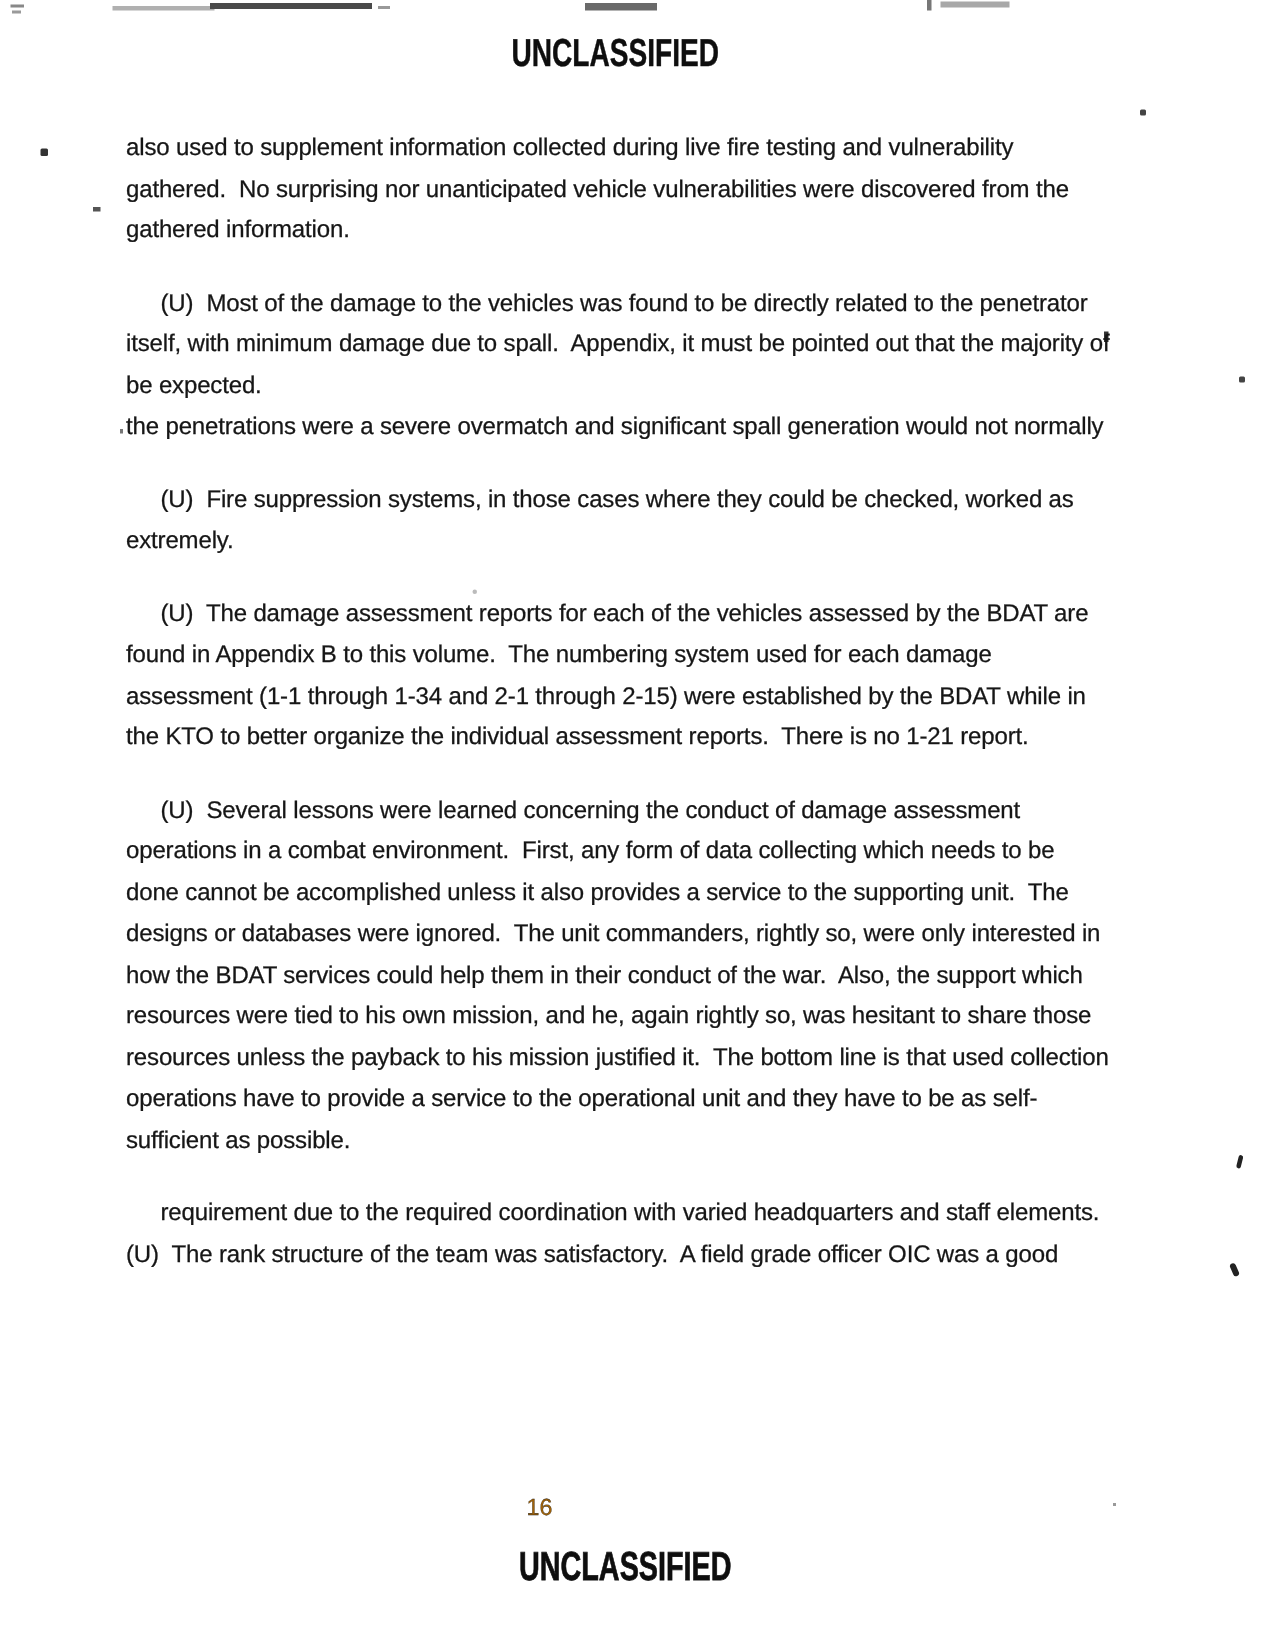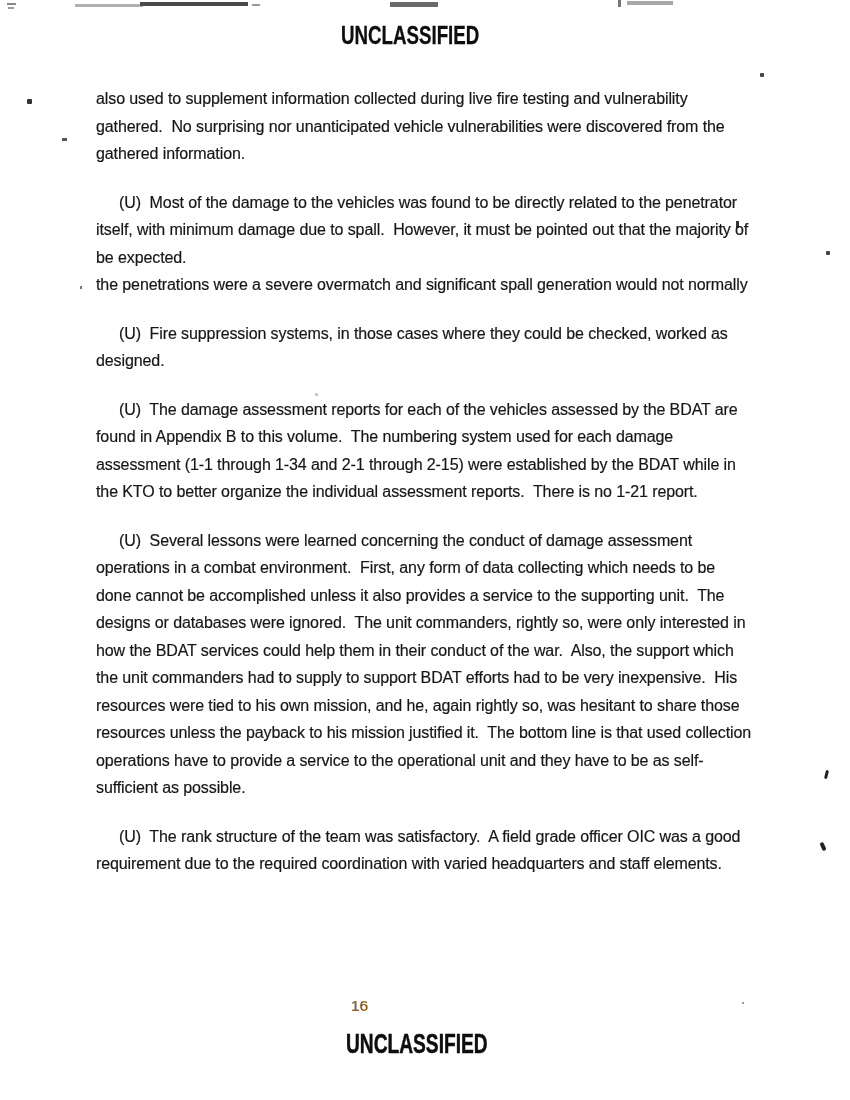--- a/index.html
+++ b/index.html
@@ -36,21 +36,21 @@
     left: 346px;
     top: 1031px;
     font-size: 27px;
     transform: scaleX(0.71);
     transform-origin: left top;
     -webkit-text-stroke: 0.5px #0e0e0e;
   }
   
   .textblock {
     position: absolute;
-    left: 96px;
+    left: 84px;
     top: 85px;
     width: 720px;
   }
   .paragraph {
     margin: 0 0 21px 0;
   }
   .line {
     font-size: 16px;
     line-height: 27.5px;
     letter-spacing: -0.1px;
@@ -104,49 +104,48 @@
   <div class="banner top">UNCLASSIFIED</div>
 
   <div class="textblock" id="textblock">
       <div class="paragraph">
         <div class="line">also used to supplement information collected during live fire testing and vulnerability</div>
         <div class="line">gathered.  No surprising nor unanticipated vehicle vulnerabilities were discovered from the</div>
         <div class="line">gathered information.</div>
       </div>
       <div class="paragraph indented">
         <div class="line">(U)  Most of the damage to the vehicles was found to be directly related to the penetrator</div>
-        <div class="line">itself, with minimum damage due to spall.  However, it must be pointed out that the majority of</div>
+        <div class="line">itself, with minimum damage due to spall.  Appendix, it must be pointed out that the majority of</div>
         <div class="line">be expected.</div>
         <div class="line">the penetrations were a severe overmatch and significant spall generation would not normally</div>
       </div>
       <div class="paragraph indented">
         <div class="line">(U)  Fire suppression systems, in those cases where they could be checked, worked as</div>
-        <div class="line">designed.</div>
+        <div class="line">extremely.</div>
       </div>
       <div class="paragraph indented">
         <div class="line">(U)  The damage assessment reports for each of the vehicles assessed by the BDAT are</div>
         <div class="line">found in Appendix B to this volume.  The numbering system used for each damage</div>
         <div class="line">assessment (1-1 through 1-34 and 2-1 through 2-15) were established by the BDAT while in</div>
         <div class="line">the KTO to better organize the individual assessment reports.  There is no 1-21 report.</div>
       </div>
       <div class="paragraph indented">
         <div class="line">(U)  Several lessons were learned concerning the conduct of damage assessment</div>
         <div class="line">operations in a combat environment.  First, any form of data collecting which needs to be</div>
         <div class="line">done cannot be accomplished unless it also provides a service to the supporting unit.  The</div>
         <div class="line">designs or databases were ignored.  The unit commanders, rightly so, were only interested in</div>
         <div class="line">how the BDAT services could help them in their conduct of the war.  Also, the support which</div>
-        <div class="line">the unit commanders had to supply to support BDAT efforts had to be very inexpensive.  His</div>
         <div class="line">resources were tied to his own mission, and he, again rightly so, was hesitant to share those</div>
         <div class="line">resources unless the payback to his mission justified it.  The bottom line is that used collection</div>
         <div class="line">operations have to provide a service to the operational unit and they have to be as self-</div>
         <div class="line">sufficient as possible.</div>
       </div>
       <div class="paragraph indented">
+        <div class="line">requirement due to the required coordination with varied headquarters and staff elements.</div>
         <div class="line">(U)  The rank structure of the team was satisfactory.  A field grade officer OIC was a good</div>
-        <div class="line">requirement due to the required coordination with varied headquarters and staff elements.</div>
       </div>
     </div>
 
   <div class="page-number">16</div>
 
   <div class="banner bottom">UNCLASSIFIED</div>
 
 </div>
 
 </body></html>

